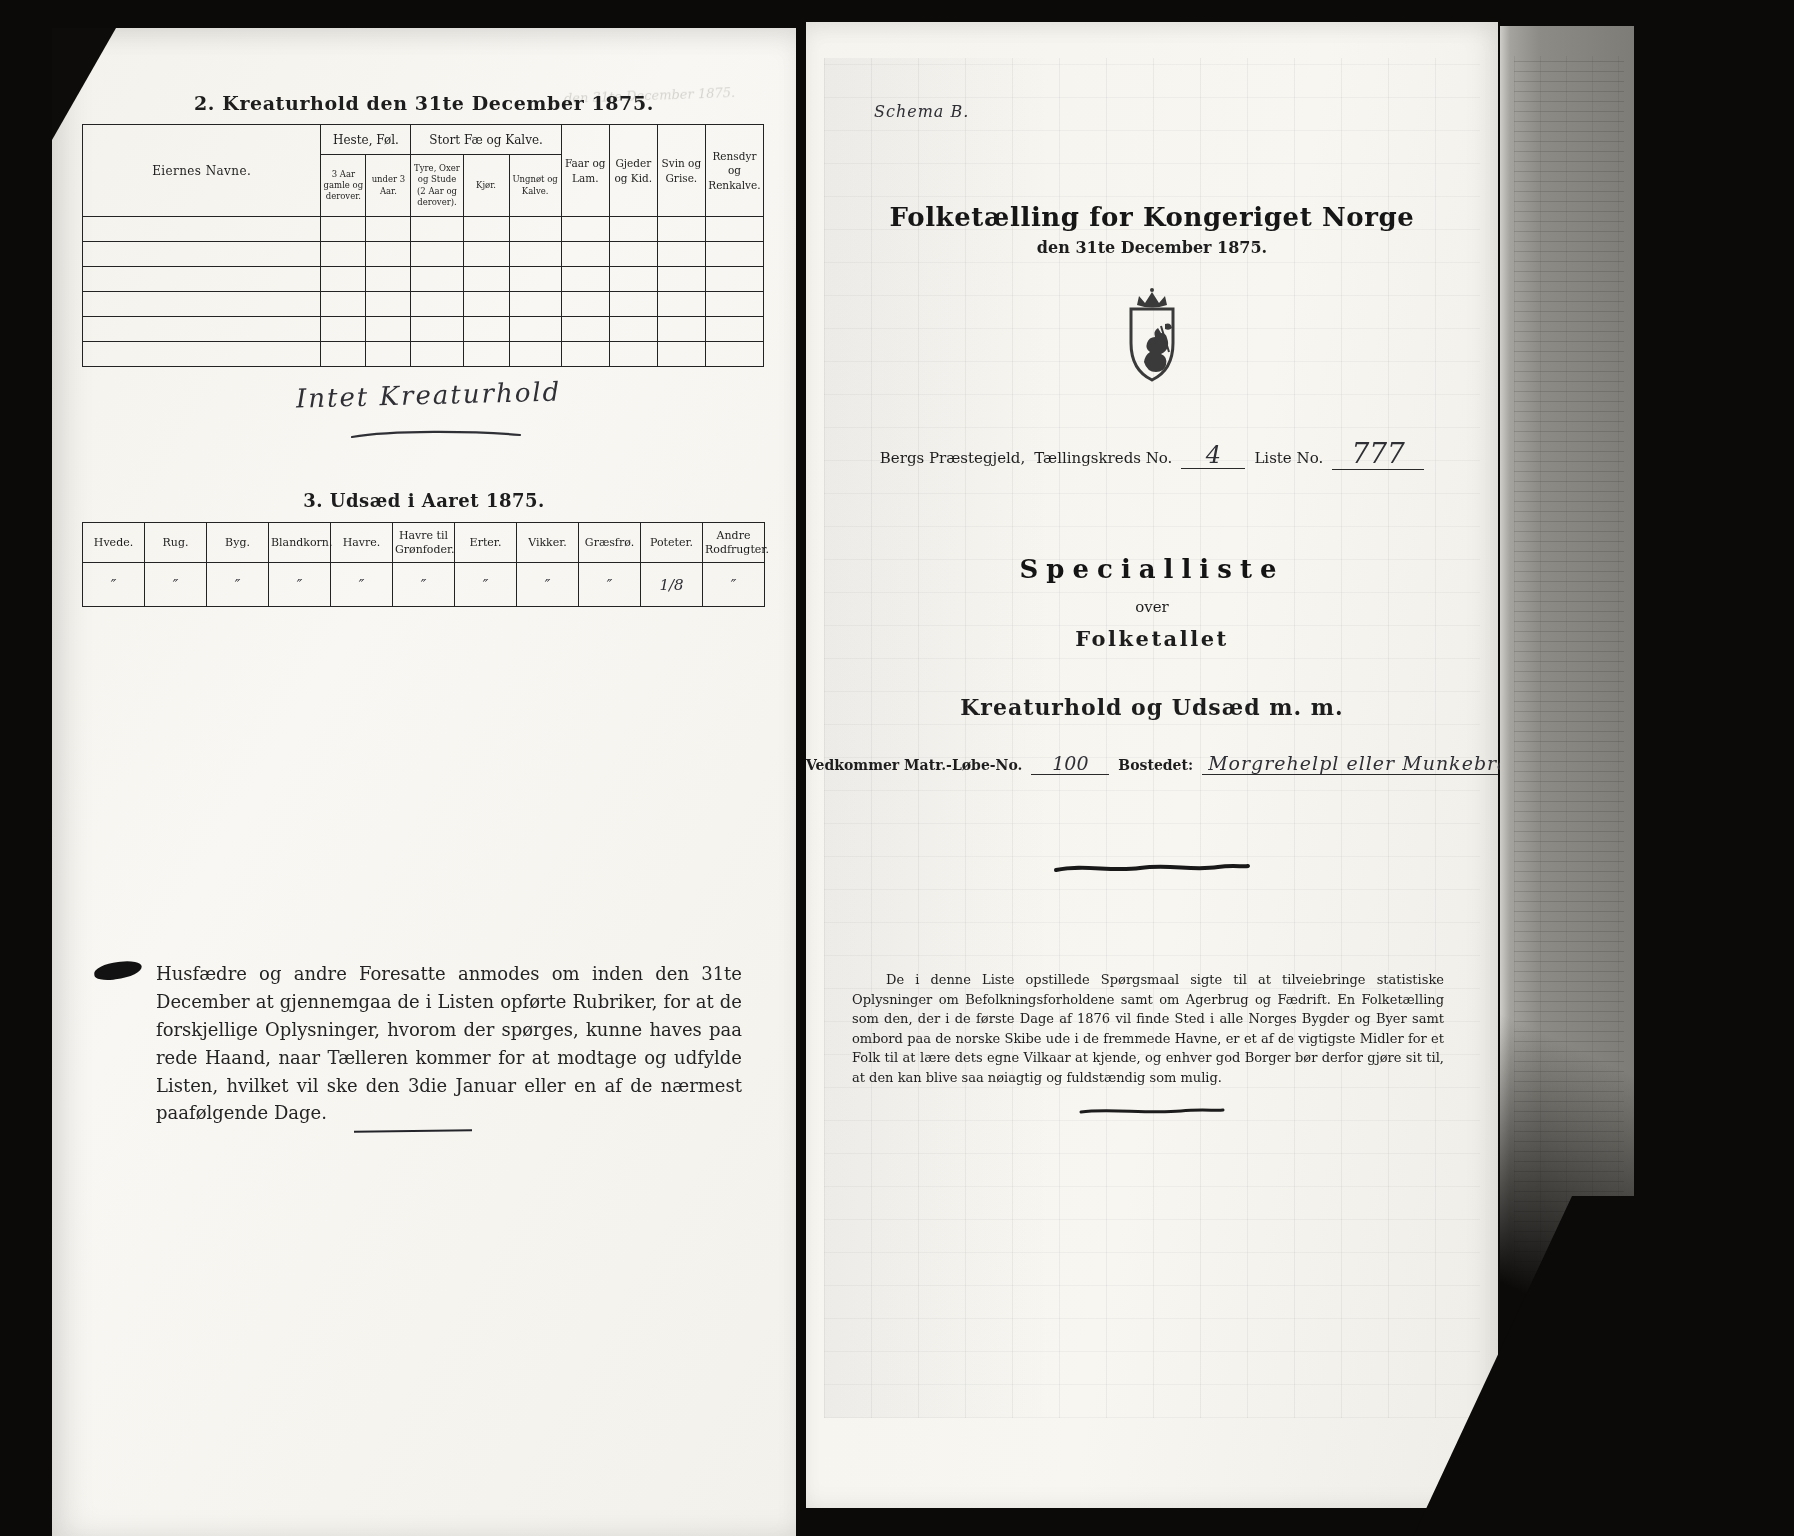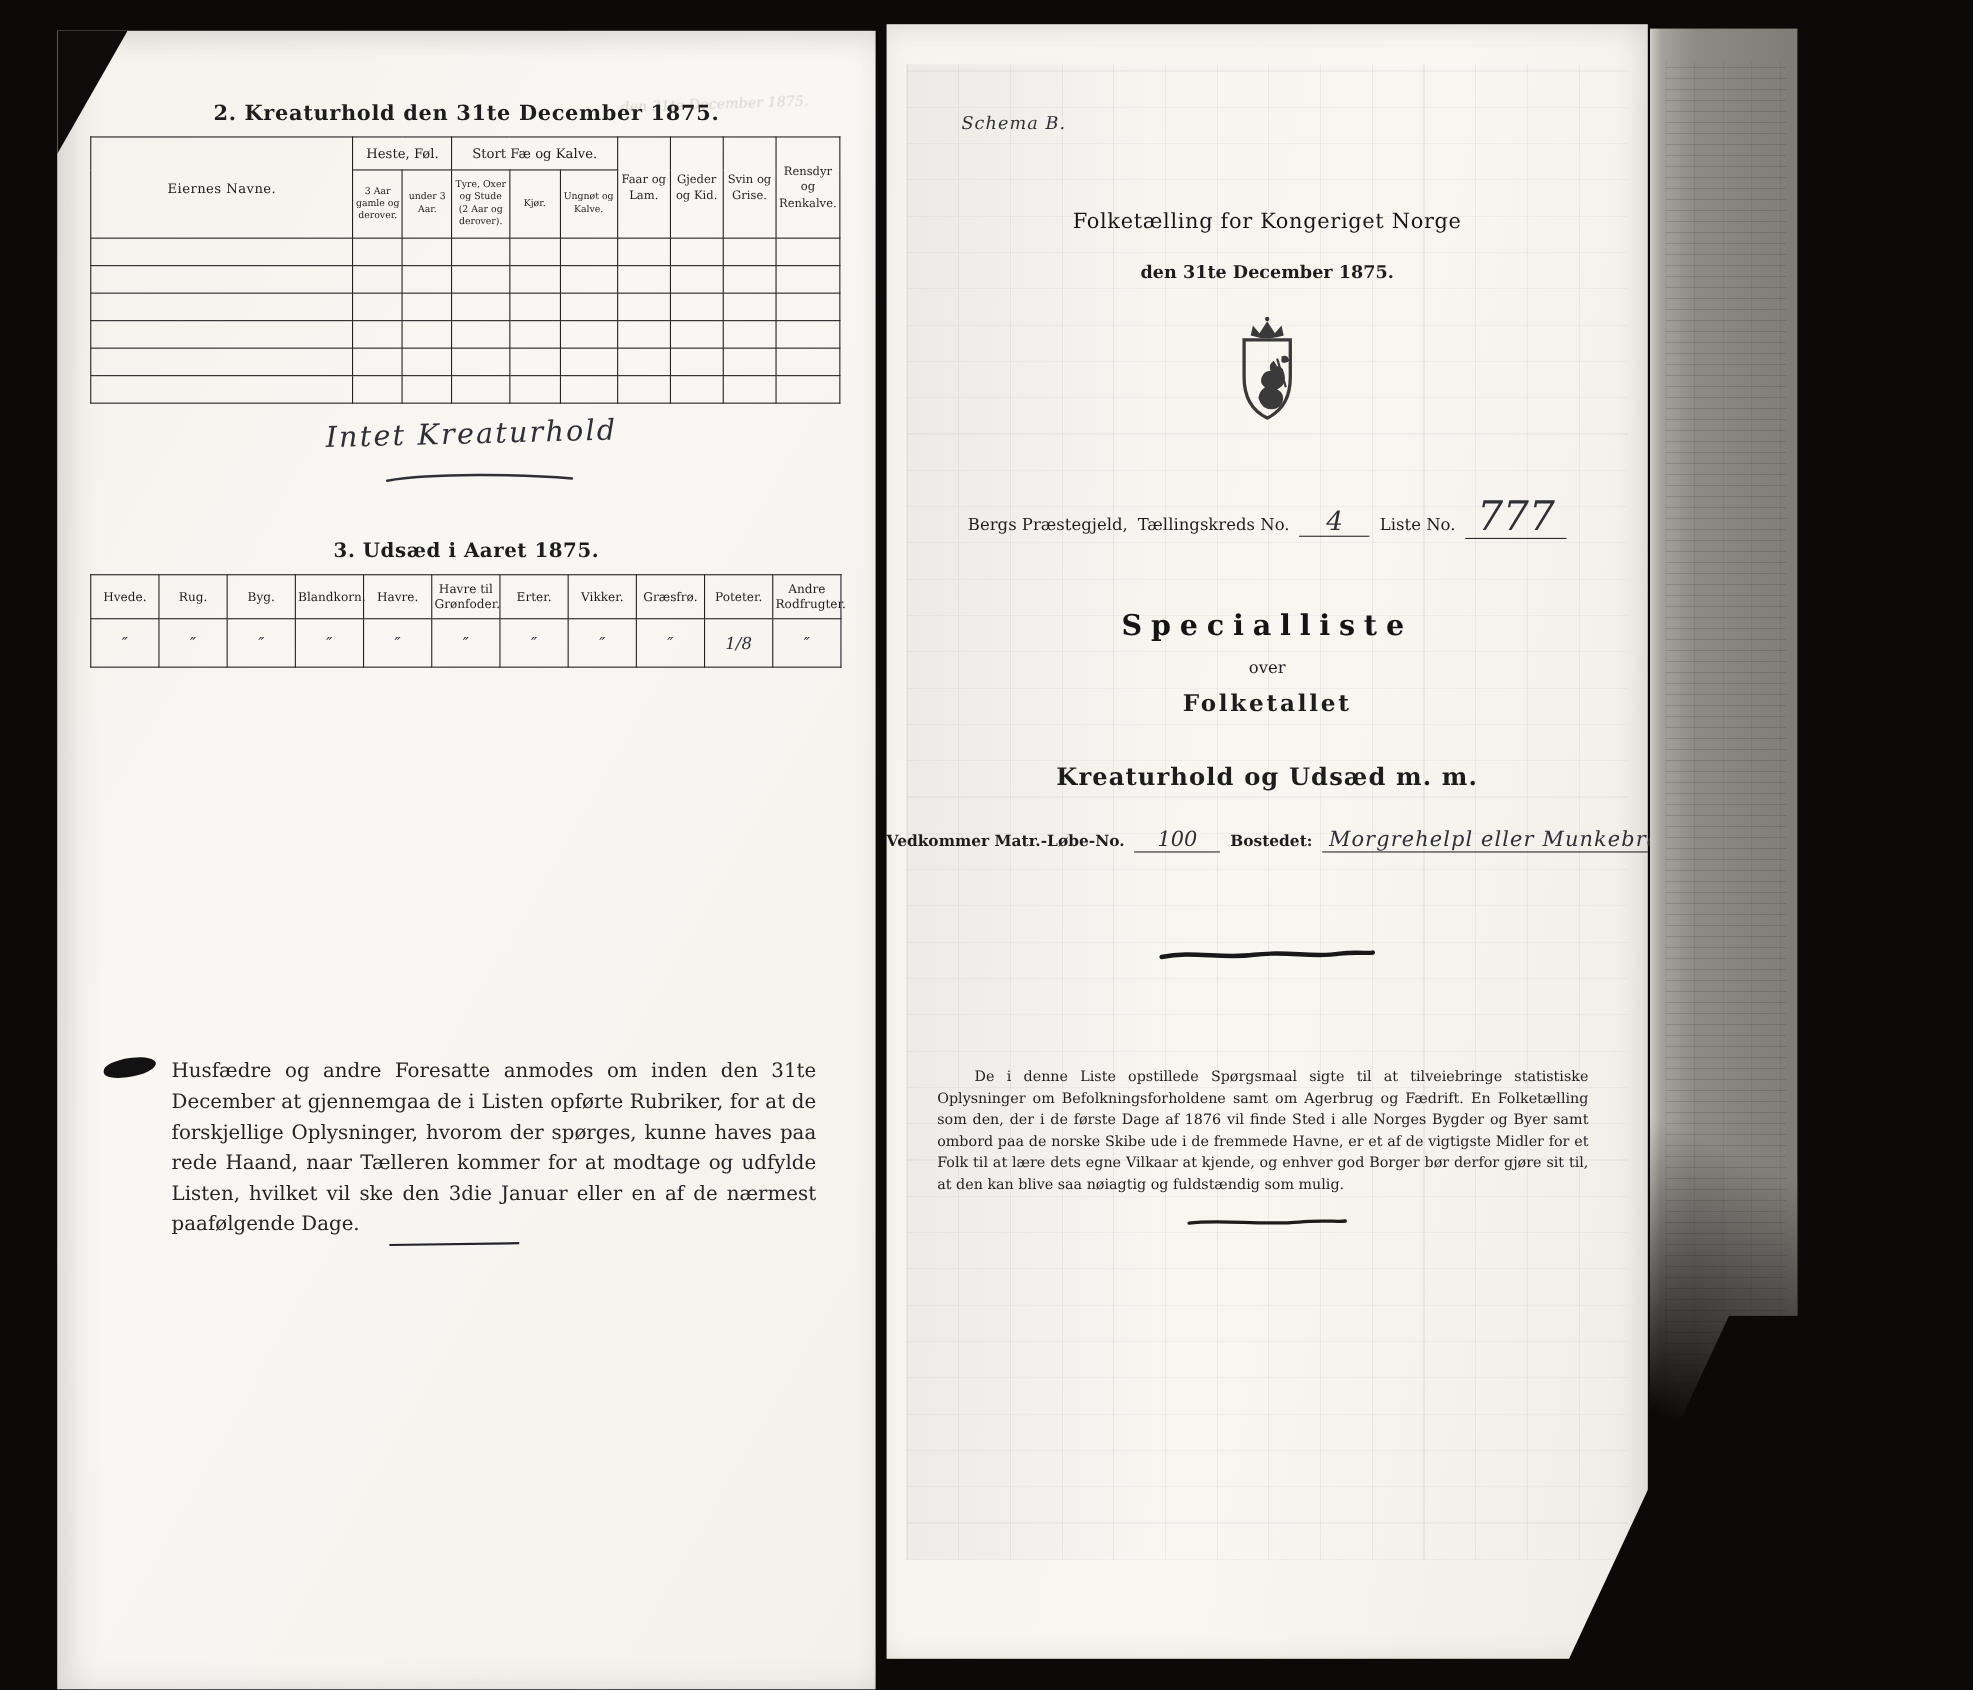--- a/index.html
+++ b/index.html
@@ -71,29 +71,29 @@
 
   
   .hw { font-family:"DejaVu Serif", serif; font-style:italic; color:#2f2f36; }
   .intet { position:absolute; left:244px; top:352px; font-size:26px; letter-spacing:2px;
     transform:rotate(-1.5deg); }
   .intet-underline { position:absolute; left:296px; top:400px; }
 
   
   .pr-abs { position:absolute; left:0; width:100%; text-align:center; }
   .schema { position:absolute; left:68px; top:80px; font-size:16px; letter-spacing:1px; }
-  .r-title { top:168px; font-size:19px; font-weight:normal; letter-spacing:.6px; color:#161616; }
+  .r-title { top:180px; font-size:26px; font-weight:bold; letter-spacing:.6px; color:#161616; }
   .r-date  { top:216px; font-size:16px; font-weight:bold; }
   .crest   { top:260px; }
   .parish  { top:418px; display:flex; justify-content:center; align-items:baseline; gap:9px;
     font-size:15px; white-space:nowrap; }
   .blank { display:inline-block; border-bottom:1.6px solid #2a2a2a; text-align:center;
     line-height:1; padding:0 6px 1px 6px; }
   .blank-sm { min-width:64px; font-size:24px; }
-  .blank-md { min-width:92px; font-size:37px;margin-top:11px; }
+  .blank-md { min-width:92px; font-size:28px; }
   .sp-line   { top:532px; font-size:26px; font-weight:bold; letter-spacing:8px; color:#141414; }
   .over-line { top:576px; font-size:15px; }
   .folk-line { top:604px; font-size:21px; font-weight:bold; letter-spacing:2.5px; }
   .samt-line { top:640px; font-size:15px; }
   .kre-line  { top:672px; font-size:22px; font-weight:bold; letter-spacing:1px; }
   .matr { top:732px; display:flex; justify-content:center; align-items:baseline; gap:9px;
     font-size:14px; font-weight:bold; white-space:nowrap; }
   .matr .hw { font-weight:normal; }
   .blank-matr { min-width:78px; font-size:19px; }
   .blank-bosted { min-width:260px; font-size:19px; letter-spacing:1px; }

